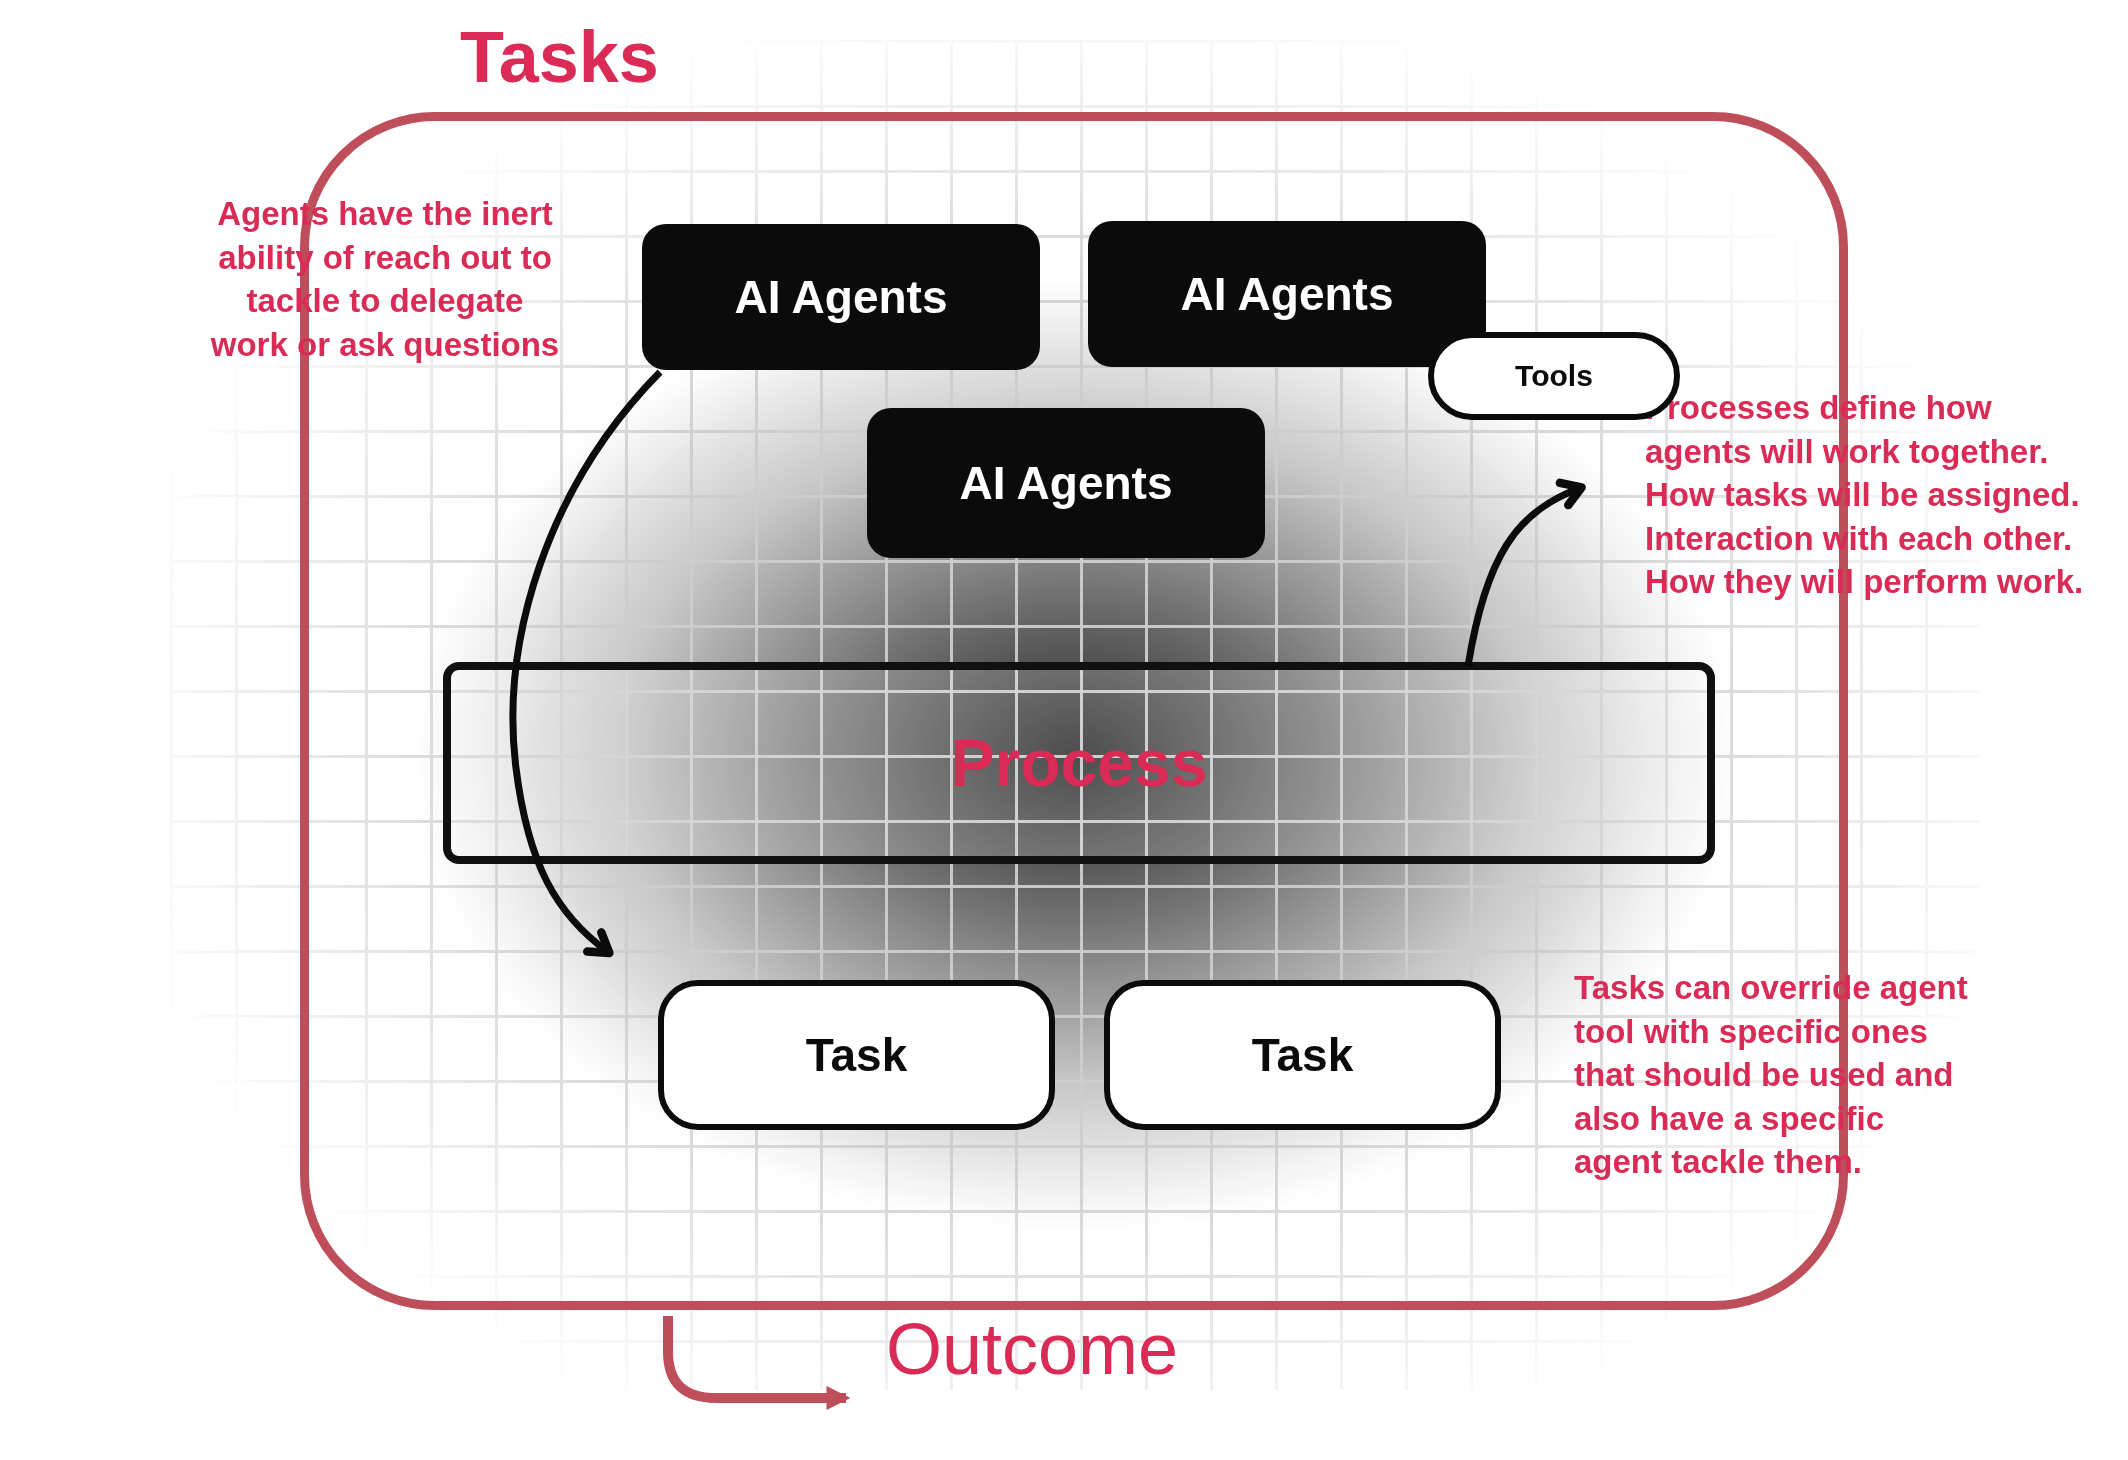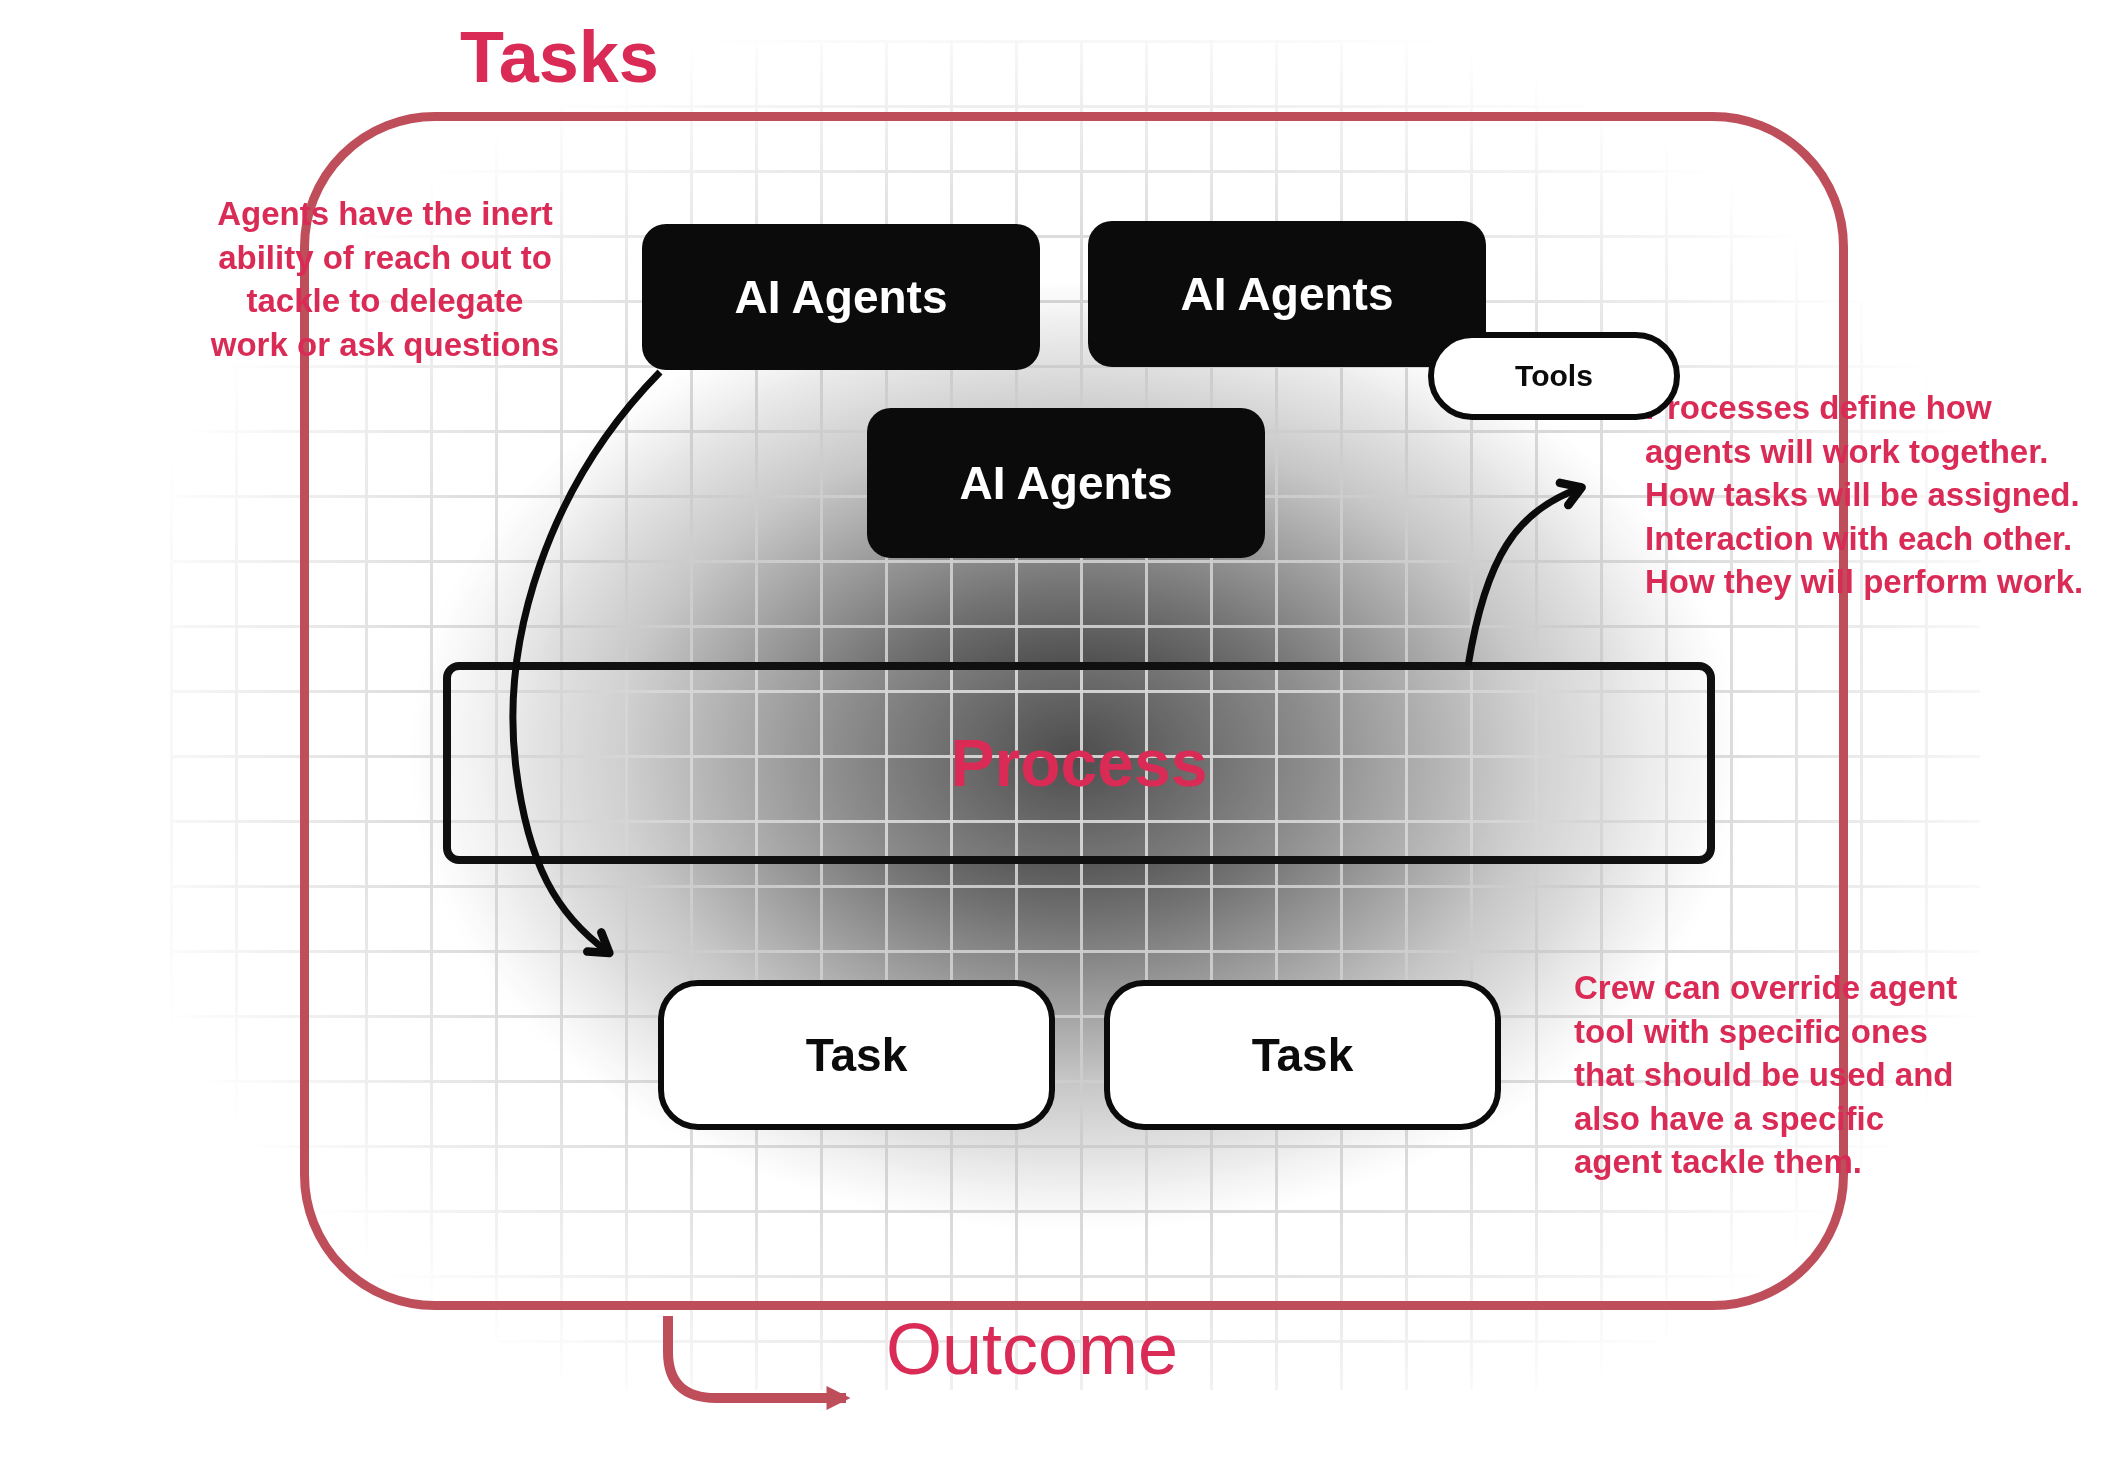--- a/index.html
+++ b/index.html
@@ -145,21 +145,21 @@
 
   <div class="note left-note">Agents have the inert
 ability of reach out to
 tackle to delegate
 work or ask questions</div>
   <div class="note right-top-note">Processes define how
 agents will work together.
 How tasks will be assigned.
 Interaction with each other.
 How they will perform work.</div>
-  <div class="note right-bottom-note">Crew can override agent
+  <div class="note right-bottom-note">Tasks can override agent
 tool with specific ones
 that should be used and
 also have a specific
 agent tackle them.</div>
 
   <svg class="arrows" width="2128" height="1460" viewBox="0 0 2128 1460" aria-hidden="true">
     <defs>
       <marker id="arrow-black" viewBox="0 0 20 20" markerWidth="34" markerHeight="34" refX="14" refY="10" orient="auto" markerUnits="userSpaceOnUse">
         <path d="M4,3 L15,10 L4,17" fill="none" stroke="#0B0B0B" stroke-width="5" stroke-linecap="round" stroke-linejoin="round"></path>
       </marker>

